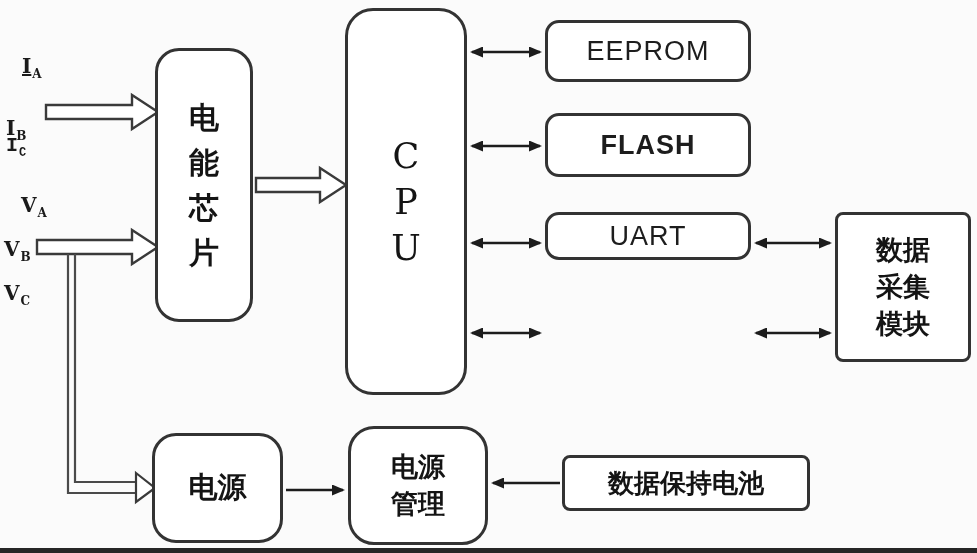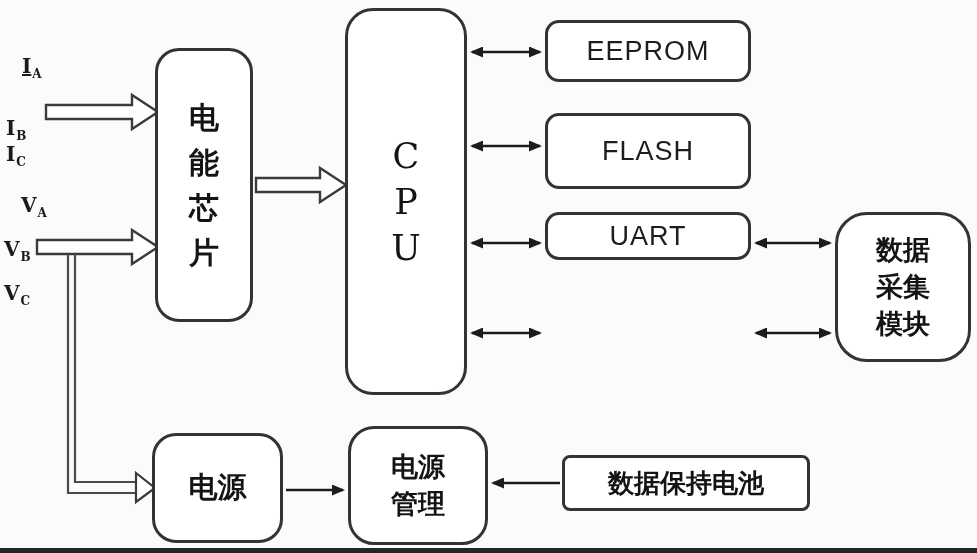--- a/index.html
+++ b/index.html
@@ -20,24 +20,24 @@
     display:flex; align-items:center; justify-content:center;
     text-align:right; color:var(--text);
   }
   .box .stack{display:flex; flex-direction:column; align-items:center; justify-content:center;}
   .chip{left:155px; top:48px; width:98px; height:274px; border-radius:24px;}
   .chip .stack div{font-size:30px; font-weight:bold; line-height:45px;}
   .cpu{left:345px; top:8px; width:122px; height:387px; border-radius:28px;}
   .cpu .stack div{font-family:"DejaVu Serif", serif; font-size:35px; line-height:46px; font-weight:500;}
   .mem{left:545px; width:206px; border-radius:14px; font-size:27px; letter-spacing:1px; color:#1d1d1d;}
   .eeprom{top:20px; height:62px;}
-  .flash{top:113px; height:76px;}
+  .flash{top:113px; height:64px;font-weight:bold;}
   .uart{top:212px; height:48px;}
   .rs485{top:300px; height:64px; font-size:25px; font-weight:600; letter-spacing:0;}
-  .daq{left:835px; top:212px; width:136px; height:150px; border-radius:32px;}
+  .daq{left:835px; top:212px; width:136px; height:150px; border-radius:8px;}
   .daq .stack div{font-size:27px; font-weight:bold; line-height:37px;}
   .power{left:152px; top:433px; width:131px; height:110px; border-radius:24px; font-size:29px; font-weight:bold;}
   .pmgmt{left:348px; top:426px; width:140px; height:119px; border-radius:26px;}
   .pmgmt .stack div{font-size:27px; font-weight:bold; line-height:37px;}
   .battery{left:562px; top:455px; width:248px; height:56px; border-radius:8px; font-size:26px; font-weight:bold;}
   .sig{
     position:absolute; font-family:"DejaVu Serif", serif; font-weight:bold;
     font-size:20px; color:#1a1a1a; white-space:nowrap;
   }
   .sig .sub{font-size:12px; vertical-align:-5px; margin-left:1px;}
@@ -74,21 +74,21 @@
     <line x1="286" y1="490" x2="343" y2="490" stroke="#1c1c1c" stroke-width="2.4" marker-end="url(#ah)"></line>
     <line x1="560" y1="483" x2="493" y2="483" stroke="#1c1c1c" stroke-width="2.4" marker-end="url(#ah)"></line>
   </svg>
 
   <div class="sig" style="left:22px; top:54px;text-decoration:underline;">
     <span>I</span><span class="sub">A</span>
   </div>
   <div class="sig" style="left:6px; top:116px;">
     <span>I</span><span class="sub">B</span>
   </div>
-  <div class="sig" style="left:6px; top:142px;">
+  <div class="sig" style="left:6px; top:134px;font-family:Liberation Mono, monospace;">
     <span>I</span><span class="sub">C</span>
   </div>
   <div class="sig" style="left:4px; top:193px;margin-left:17px;">
     <span>V</span><span class="sub">A</span>
   </div>
   <div class="sig" style="left:4px; top:237px;">
     <span>V</span><span class="sub">B</span>
   </div>
   <div class="sig" style="left:4px; top:281px;">
     <span>V</span><span class="sub">C</span>

